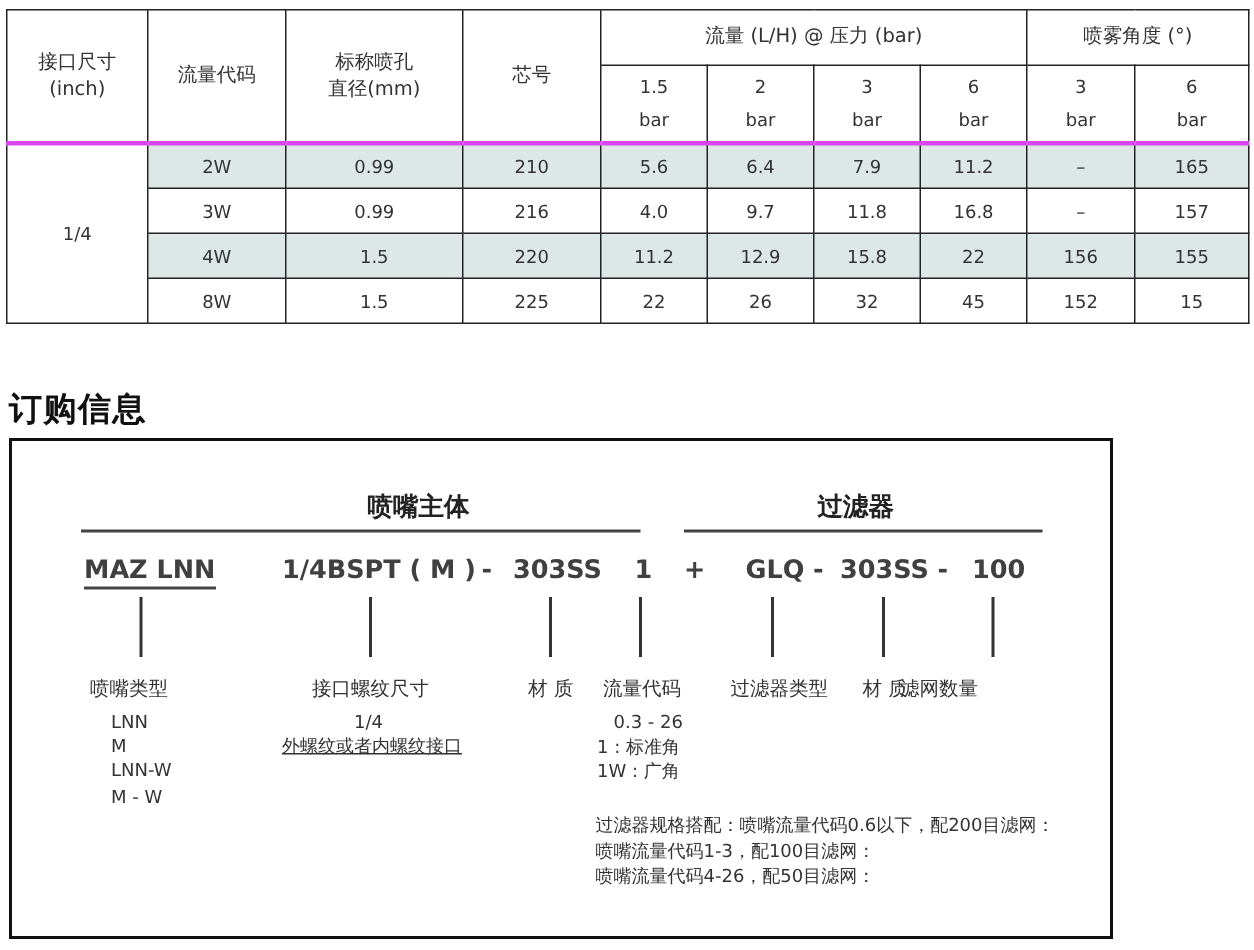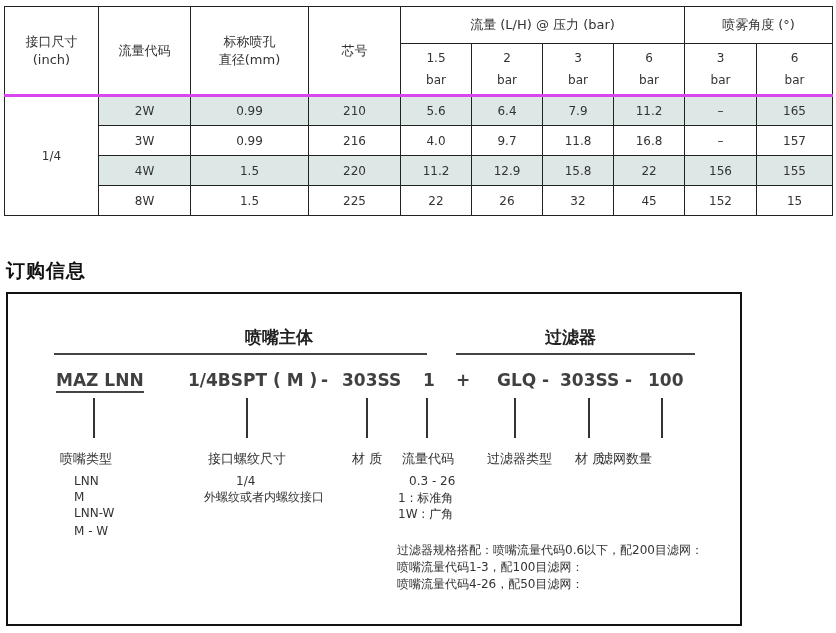--- a/index.html
+++ b/index.html
@@ -8,21 +8,21 @@
   .spec-table { position: absolute; left: 4px; top: 6px; width: 828px;
                 border-collapse: collapse; table-layout: fixed; font-size: 12px; }
   .spec-table td, .spec-table th { border: 1.5px solid #222; text-align: center;
                 vertical-align: middle; font-weight: normal; padding: 0; color: #333; }
   .spec-table thead th { font-size: 13px; line-height: 18px; }
   .spec-table tr.h1 th { height: 36px; }
   .spec-table tr.h2 th { height: 50px; font-size: 12px; line-height: 22px; }
   .spec-table tbody tr { height: 30px; }
   .spec-table tbody tr:first-child td { border-top: 3px solid #d946ef; }
   .spec-table tbody tr.shade td.data { background: #dde8e6; }
-  .section-title { position: absolute; left: 6px; top: 258px; font-size: 19px;
+  .section-title { position: absolute; left: 6px; top: 258px; font-size: 22px;
                    font-weight: bold; color: #111; letter-spacing: 1px; }
   .order-box { position: absolute; left: 6px; top: 292px; width: 736px; height: 334px;
                border: 2.5px solid #111; box-sizing: border-box; }
   .abs { position: absolute; white-space: nowrap; }
   .group-title { font-size: 17px; font-weight: bold; color: #222; }
   .group-line { height: 2px; background: #444; }
   .code { font-size: 17px; font-weight: bold; color: #404040; top: 370px; }
   .code.underline { border-bottom: 2px solid #444; padding-bottom: 1px; }
   .tick { width: 1.5px; background: #333; top: 398px; height: 40px; }
   .label { font-size: 13px; color: #333; top: 450px; }
@@ -154,21 +154,21 @@
 <div class="abs label" style="left:487px;">过滤器类型</div>
 <div class="abs label" style="left:575px;">材 质</div>
 <div class="abs label" style="left:600px;">滤网数量</div>
 
 <div class="abs opt" style="left:74px; top:474px;">LNN</div>
 <div class="abs opt" style="left:74px; top:490px;">M</div>
 <div class="abs opt" style="left:74px; top:506px;">LNN-W</div>
 <div class="abs opt" style="left:74px; top:524px;">M - W</div>
 
 <div class="abs opt" style="left:236px; top:474px;">1/4</div>
-<div class="abs opt" style="left:204px; top:490px;">外螺纹或者内螺纹接口</div>
+<div class="abs opt" style="left:188px; top:490px;text-decoration:underline;">外螺纹或者内螺纹接口</div>
 
 <div class="abs opt" style="left:409px; top:474px;">0.3 - 26</div>
 <div class="abs opt" style="left:398px; top:491px;">1 : 标准角</div>
 <div class="abs opt" style="left:398px; top:507px;">1W : 广角</div>
 
 <div class="abs note" style="left:397px; top:542px;">过滤器规格搭配：喷嘴流量代码0.6以下，配200目滤网：</div>
 <div class="abs note" style="left:397px; top:559px;">喷嘴流量代码1-3，配100目滤网：</div>
 <div class="abs note" style="left:397px; top:576px;">喷嘴流量代码4-26，配50目滤网：</div>
 
 </body></html>

